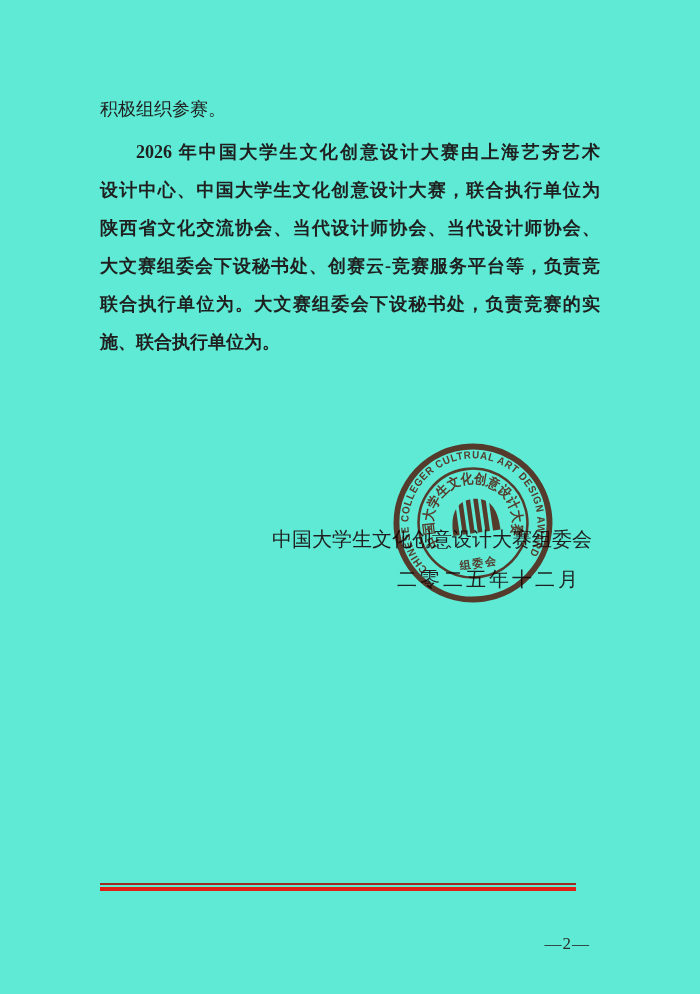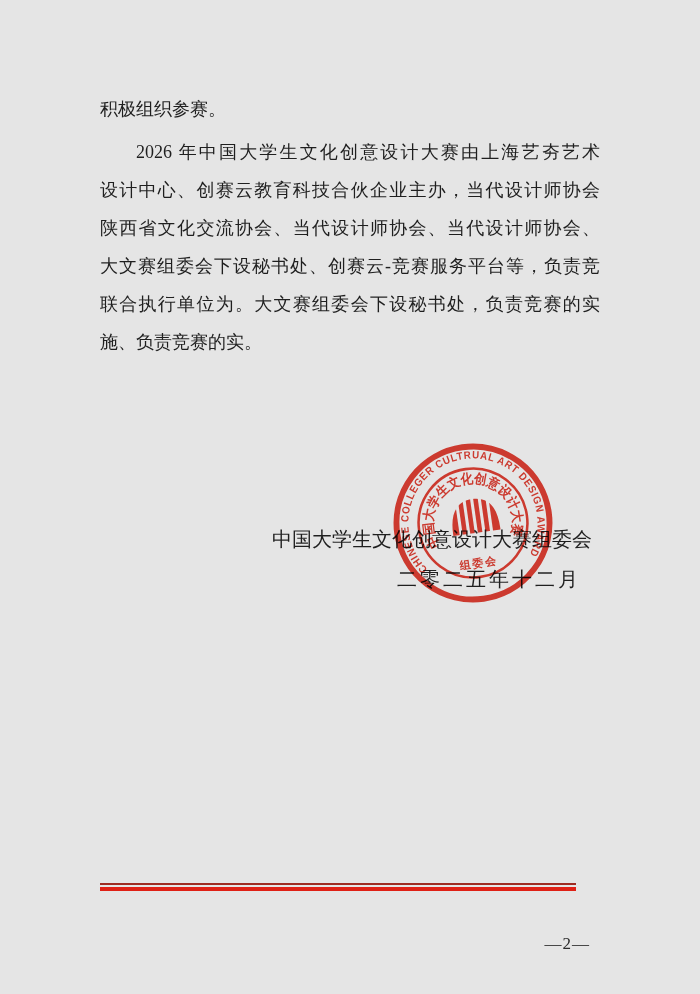--- a/index.html
+++ b/index.html
@@ -1,36 +1,36 @@
 <!DOCTYPE html>
 <html><head>
 <meta charset="utf-8">
 <style>
   * { margin: 0; padding: 0; box-sizing: border-box; }
   html, body { background: #ffffff; }
   .page {
     position: relative;
     width: 700px;
     height: 994px;
-    background: #e5e5e5;
+    background: #5eead4;
     overflow: hidden;
     font-family: "Liberation Serif", "DejaVu Serif", serif;
     color: var(--text-color, #1f1f1f);
   }
   
   .body-text {
     position: absolute;
     left: 100px;
     top: 90px;
     width: 500px;
     font-size: 18px;
     line-height: 38px;
     color: var(--text-color, #1f1f1f);
   }
-  .paragraph + .paragraph { margin-top: 5px; }
+  .paragraph + .paragraph { margin-top: 5px; font-weight: bold; }
   .line {
     text-align: justify;
     text-align-last: justify;
     white-space: normal;
   }
   .line.last { text-align-last: left; }
   .line.indent { text-indent: 2em; }
   
   .sig-org {
     position: absolute;
@@ -108,25 +108,25 @@
 <body>
 
 <div class="page" style="--stamp-color: #e02b1d; --divider-color: #df2015; --divider-top-color: #9e2b22; --text-color: #1f1f1f;">
 
   <div class="body-text">
       <div class="paragraph">
         <div class="line last">积极组织参赛。</div>
       </div>
       <div class="paragraph">
         <div class="line indent">2026 年中国大学生文化创意设计大赛由上海艺夯艺术</div>
-        <div class="line">设计中心、创赛云教育科技合伙企业主办，当代设计师协会</div>
+        <div class="line">设计中心、中国大学生文化创意设计大赛，联合执行单位为</div>
         <div class="line">陕西省文化交流协会、当代设计师协会、当代设计师协会、</div>
         <div class="line">大文赛组委会下设秘书处、创赛云-竞赛服务平台等，负责竞</div>
         <div class="line">联合执行单位为。大文赛组委会下设秘书处，负责竞赛的实</div>
-        <div class="line last">施、负责竞赛的实。</div>
+        <div class="line last">施、联合执行单位为。</div>
       </div>
     </div>
 
   <div class="sig-org">中国大学生文化创意设计大赛组委会</div>
   <div class="sig-date">二零二五年十二月</div>
 
   <div class="stamp">
     <svg viewBox="0 0 200 200">
       <circle cx="100" cy="100" r="90" fill="none" stroke="currentColor" stroke-width="7"></circle>
       <circle cx="100" cy="100" r="64" fill="none" stroke="currentColor" stroke-width="3"></circle>

